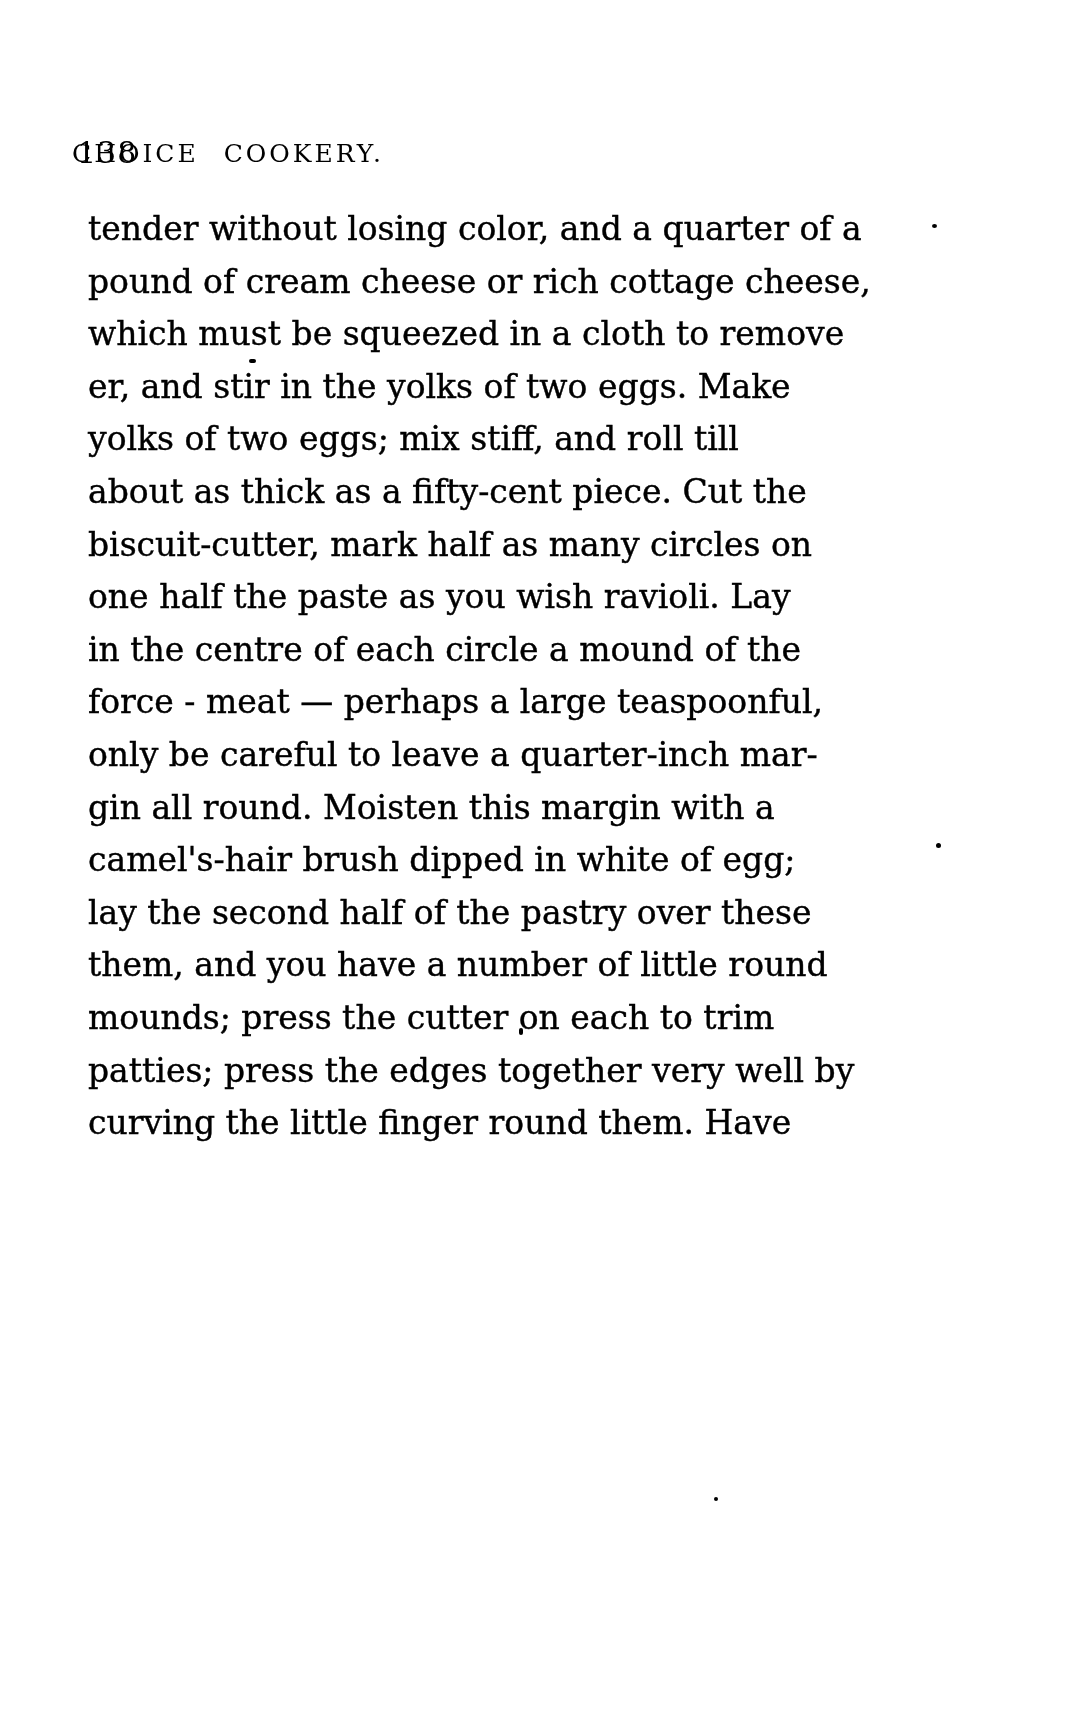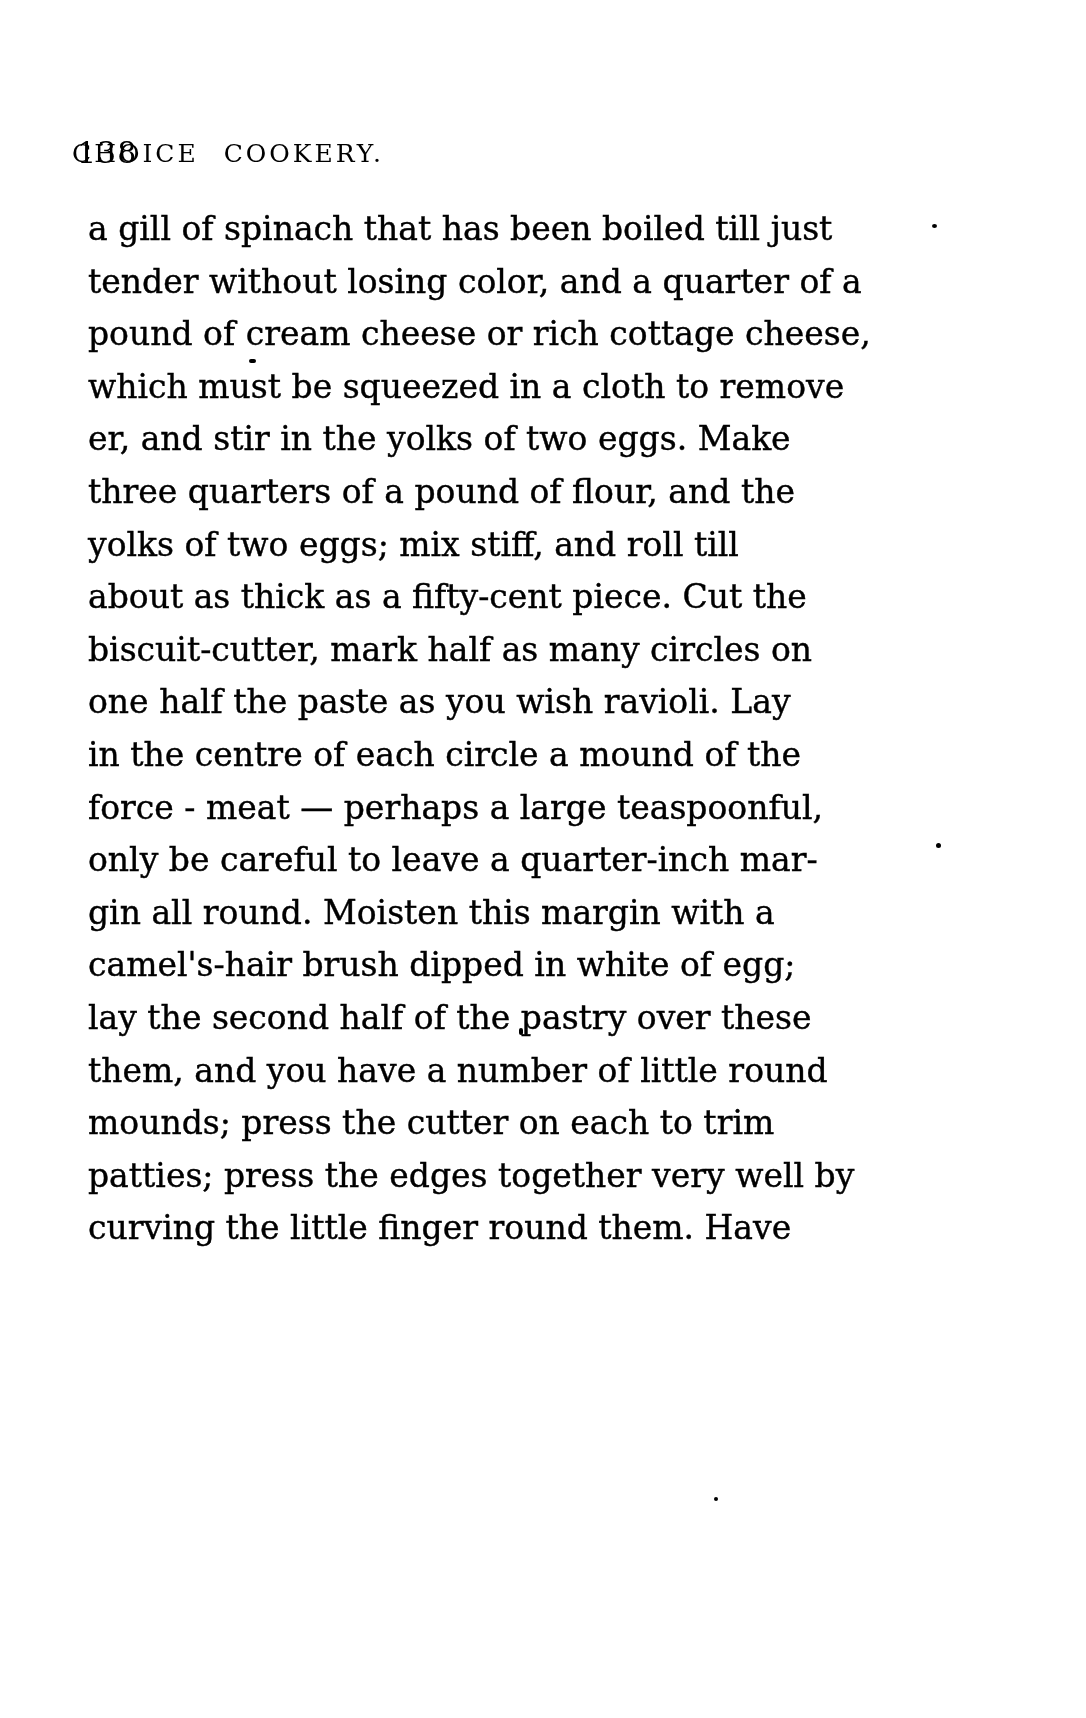--- a/index.html
+++ b/index.html
@@ -79,26 +79,24 @@
 <body>
 
 <div class="page">
 
   <div class="running-header">
     <span class="page-number">138</span>
     <span class="header-title">CHOICE COOKERY.</span>
   </div>
 
   <div class="body-text">
-    <div class="line">a gill of spinach that has been boiled till just</div>
     <div class="line">tender without losing color, and a quarter of a</div>
     <div class="line">pound of cream cheese or rich cottage cheese,</div>
     <div class="line">which must be squeezed in a cloth to remove</div>
     <div class="line">er, and stir in the yolks of two eggs.  Make</div>
-    <div class="line">three quarters of a pound of flour, and the</div>
     <div class="line">yolks of two eggs; mix stiff, and roll till</div>
     <div class="line">about as thick as a fifty-cent piece.  Cut the</div>
     <div class="line">biscuit-cutter, mark half as many circles on</div>
     <div class="line">one half the paste as you wish ravioli.  Lay</div>
     <div class="line">in the centre of each circle a mound of the</div>
     <div class="line">force - meat — perhaps a large teaspoonful,</div>
     <div class="line">only be careful to leave a quarter-inch mar-</div>
     <div class="line">gin all round.  Moisten this margin with a</div>
     <div class="line">camel's-hair brush dipped in white of egg;</div>
     <div class="line">lay the second half of the pastry over these</div>

